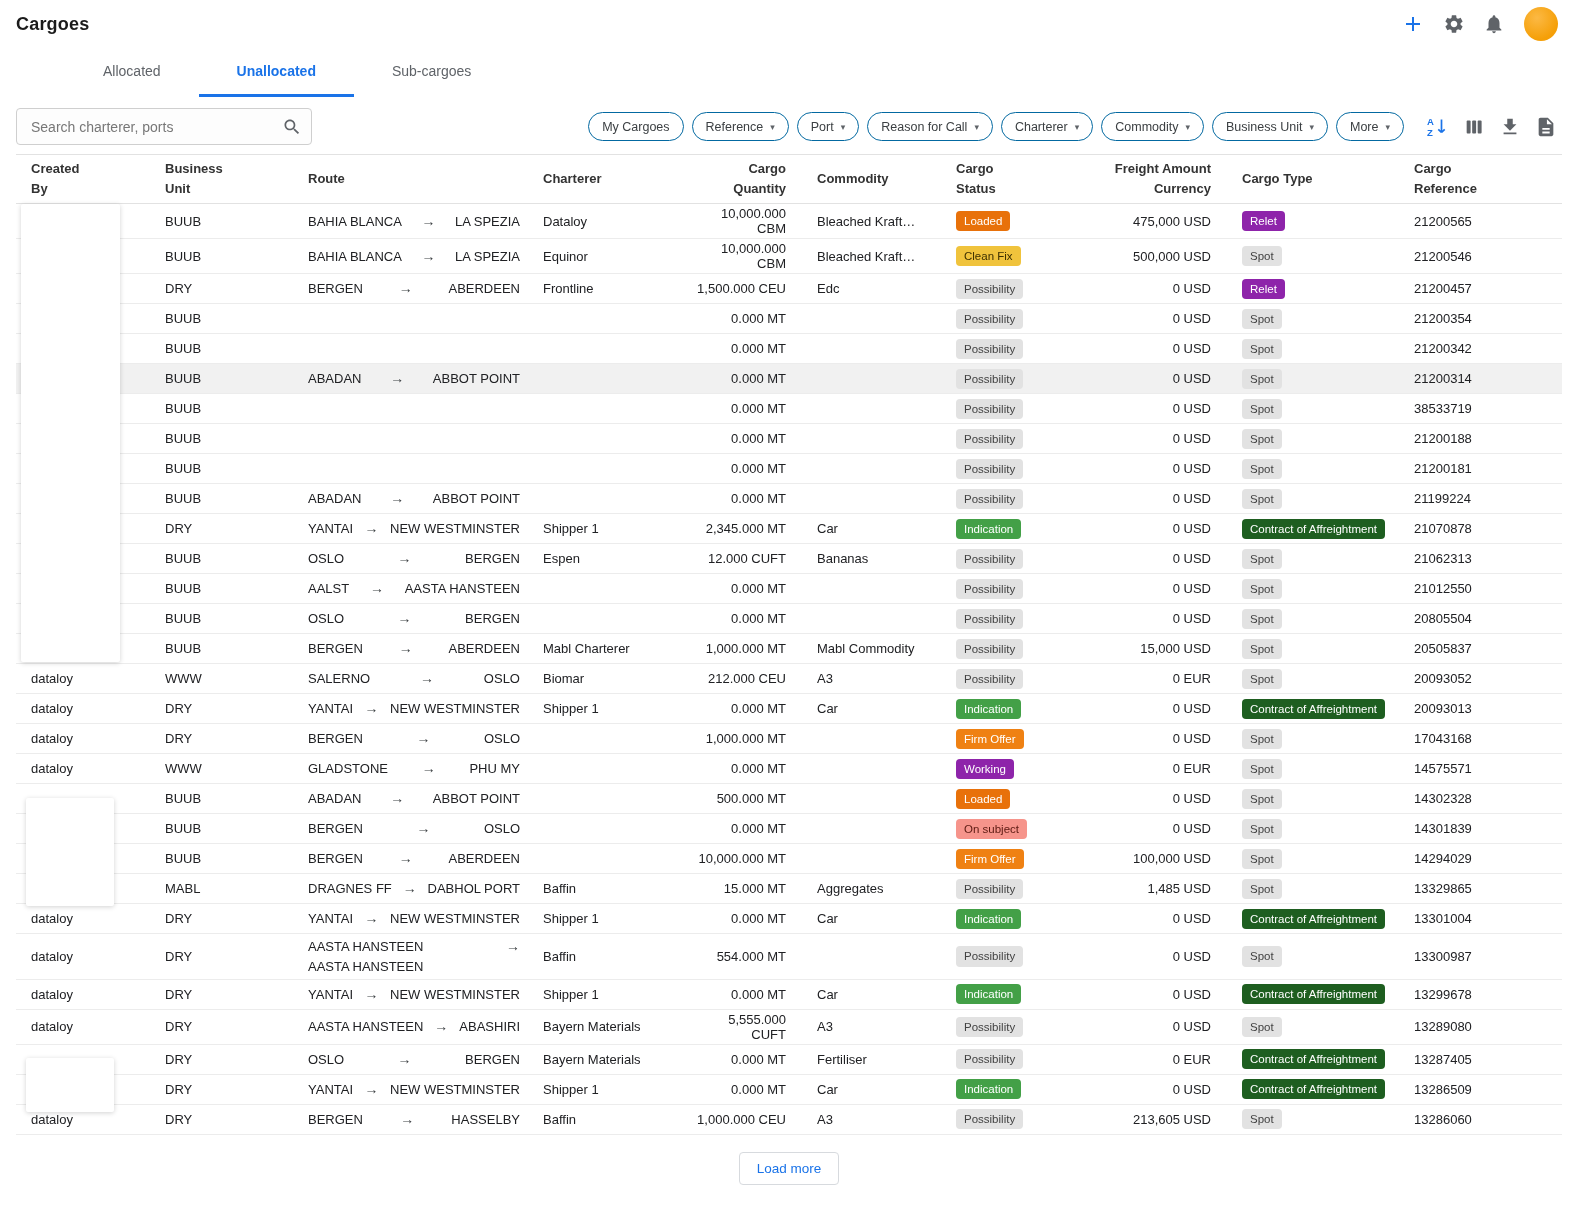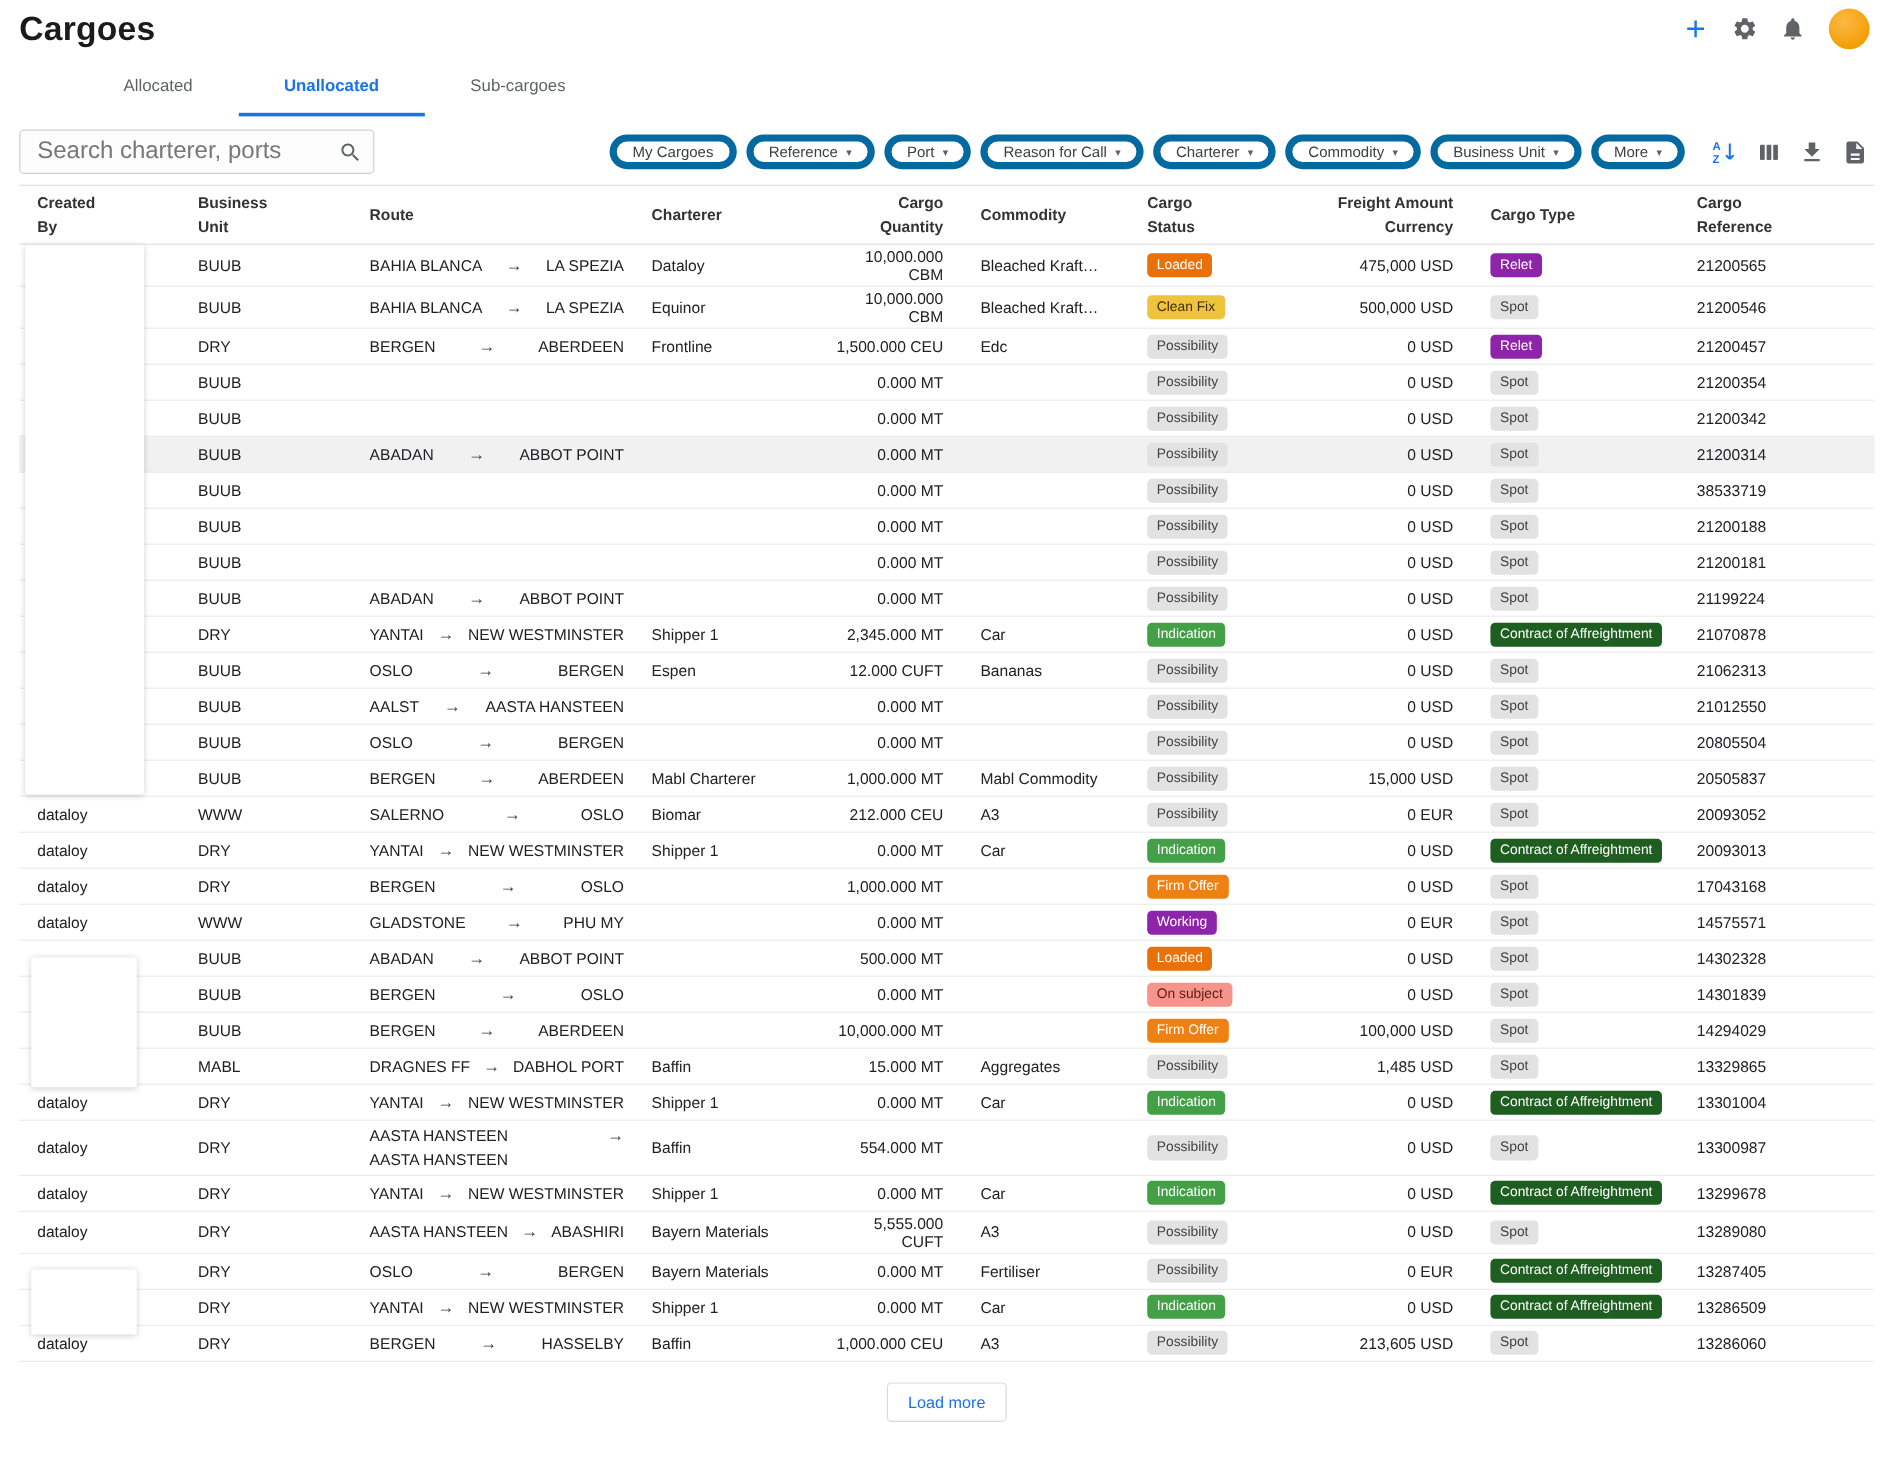--- a/index.html
+++ b/index.html
@@ -8,42 +8,42 @@
     width: 1578px; height: 1217px;
     font-family: "Liberation Sans", "DejaVu Sans", sans-serif;
     background: #ffffff; color: #202124;
     position: relative; overflow: hidden;
     font-size: 13px;
   }
   :root { --cols: 134px 143px 235px 152px 122px 139px 135px 151px 172px 163px; --accent:#1a73e8; --icon:#5f6368; }
 
   
   .topbar { height: 48px; display: flex; align-items: center; justify-content: space-between; padding: 0 20px 0 16px; }
-  .topbar h1 { margin: 0; font-size: 28px; font-weight: 700; color: #1b1b1b; letter-spacing: .2px; }
+  .topbar h1 { margin: 0; font-size: 18px; font-weight: 700; color: #1b1b1b; letter-spacing: .2px; }
   .topbar-icons { display: flex; align-items: center; gap: 8px; }
   .icon-btn { background: none; border: none; padding: 5px; cursor: pointer; display: flex; align-items: center; justify-content: center; border-radius: 50%; }
   .avatar { width: 34px; height: 34px; border-radius: 50%; margin-left: 6px; cursor: pointer;
             background: radial-gradient(circle at 38% 32%, #fcb944 0%, #f59f07 70%); }
 
   
   .tabs { display: flex; padding-left: 18px; height: 49px; margin-left: 47px; }
   .tab { background: none; border: none; border-bottom: 3px solid transparent; height: 49px;
          padding: 0 38px; font-size: 14px; color: #5f6368; cursor: pointer; font-family: inherit; }
   .tab.active { color: var(--accent); border-bottom-color: var(--accent); font-weight: 700; }
 
   
   .toolbar { display: flex; align-items: center; padding: 11px 16px 9px 16px; gap: 10px; }
   .search-box { position: relative; width: 296px; height: 37px; flex: 0 0 auto; }
   .search-box input { width: 100%; height: 100%; border: 1px solid #cfcfcf; border-radius: 4px;
-                      padding: 0 40px 0 14px; font-size: 20px; font-family: inherit; color: #202124; background: #fdfdfd; }
+                      padding: 0 40px 0 14px; font-size: 14px; font-family: inherit; color: #202124; background: #fdfdfd; }
   .search-box input::placeholder { color: #777; }
   .search-box .search-ic { position: absolute; right: 10px; top: 50%; transform: translateY(-50%); display:flex; }
   .chips { display: flex; align-items: center; gap: 8px; margin-left: auto; }
   .chip { display: inline-flex; align-items: center; gap: 7px; height: 29px; padding: 4px 13px;
-          background: #fff; border: 6px solid #0369a1; border-radius: 15px; font-size: 12.5px;
+          background: #fff; border: 1px solid #0369a1; border-radius: 15px; font-size: 12.5px;
           color: #3c4043; cursor: pointer; font-family: inherit; white-space: nowrap; justify-content: center; }
   .chip .caret { font-size: 9px; color: #5f6368; margin-top: 1px; }
   .toolbar-icons { display: flex; align-items: center; gap: 4px; margin-left: 6px; }
 
   
   .table-wrap { margin: 0 16px; }
   .thead { display: grid; grid-template-columns: var(--cols); min-height: 50px;
            border-top: 1px solid #e2e2e2; border-bottom: 1px solid #e2e2e2; }
   .hcell { display: flex; align-items: center; padding: 4px 8px 4px 15px; font-size: 13px;
            font-weight: 700; color: #333; white-space: pre-line; line-height: 1.55; }

